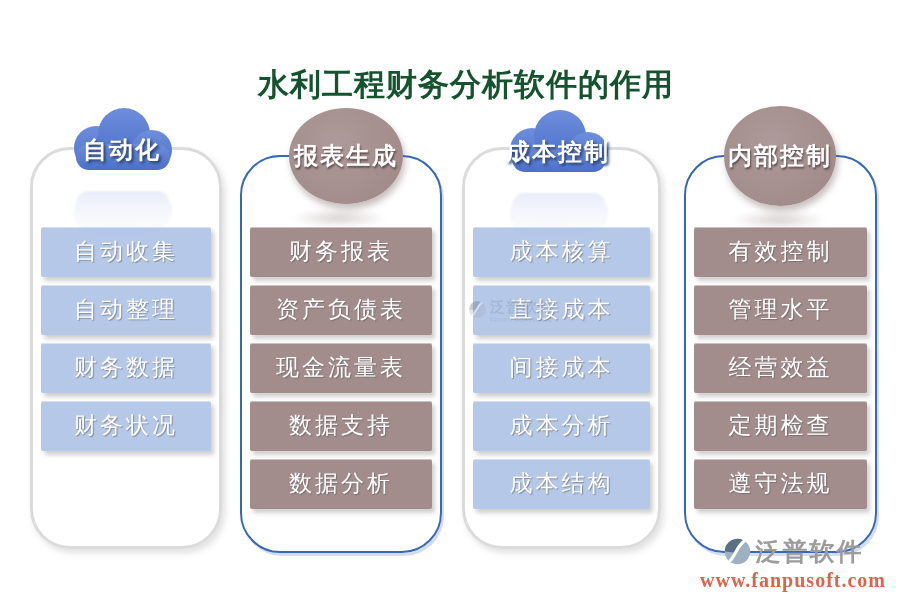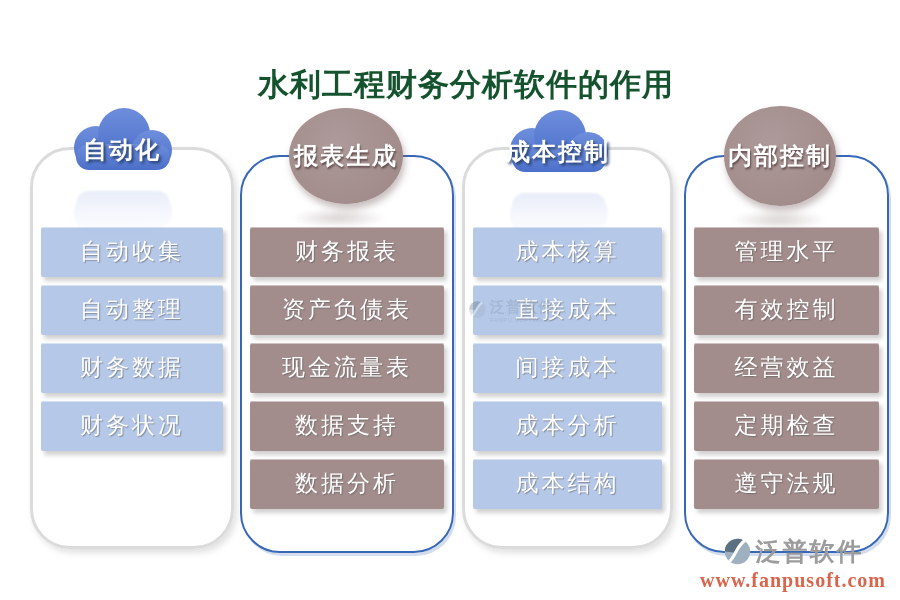--- a/index.html
+++ b/index.html
@@ -3,21 +3,21 @@
 <meta charset="utf-8">
 <style>
   html,body{margin:0;padding:0;background:#ffffff;}
   .stage{position:relative;width:900px;height:600px;background:#ffffff;overflow:hidden;
          font-family:"Liberation Serif","DejaVu Serif",serif;}
 
   .title{position:absolute;top:48px;left:0;width:100%;margin:16px;text-align:center;
          font-size:31px;font-weight:bold;color:#14532d;letter-spacing:1px;}
 
   
-  .frame{position:absolute;border-radius:40px;background:transparent;z-index:1;padding-left:12px;}
+  .frame{position:absolute;border-radius:40px;background:transparent;z-index:1;}
   .frame.gray{border:3px solid #DBDBDB;
               box-shadow:3px 4px 6px rgba(170,170,170,.35), inset 1px 1px 0 rgba(255,255,255,.85);}
   .frame.blue{border:2px solid #3767B7;
               box-shadow:2px 3px 0 rgba(160,180,215,.45);}
 
   .items{position:absolute;left:8px;right:8px;display:flex;flex-direction:column;gap:8px;}
   .frame.gray .items{top:77px;}
   .frame.blue .items{top:70px;}
 
   .item{height:50px;line-height:49px;text-align:center;color:#ffffff;
@@ -134,22 +134,22 @@
   </div>
   <div class="cloud" style="left:498px;top:102px">
     <svg viewBox="0 0 120 80" width="120" height="80">
       <use href="#cloudShape" fill="url(#cloudGrad)"></use>
     </svg>
     <div class="label">成本控制</div>
   </div>
 
   <section class="frame blue" style="left:684px;top:155px;width:189px;height:394px">
     <div class="items">
+      <div class="item mauve">有效控制</div>
       <div class="item mauve">管理水平</div>
-      <div class="item mauve">有效控制</div>
       <div class="item mauve">经营效益</div>
       <div class="item mauve">定期检查</div>
       <div class="item mauve">遵守法规</div>
     </div>
   </section>
   <div class="bubble-reflect" style="left:731px;top:210px"></div>
   <div class="bubble" style="left:724px;top:106px;width:112px;height:100px">
     <span>内部控制</span>
   </div>
 

